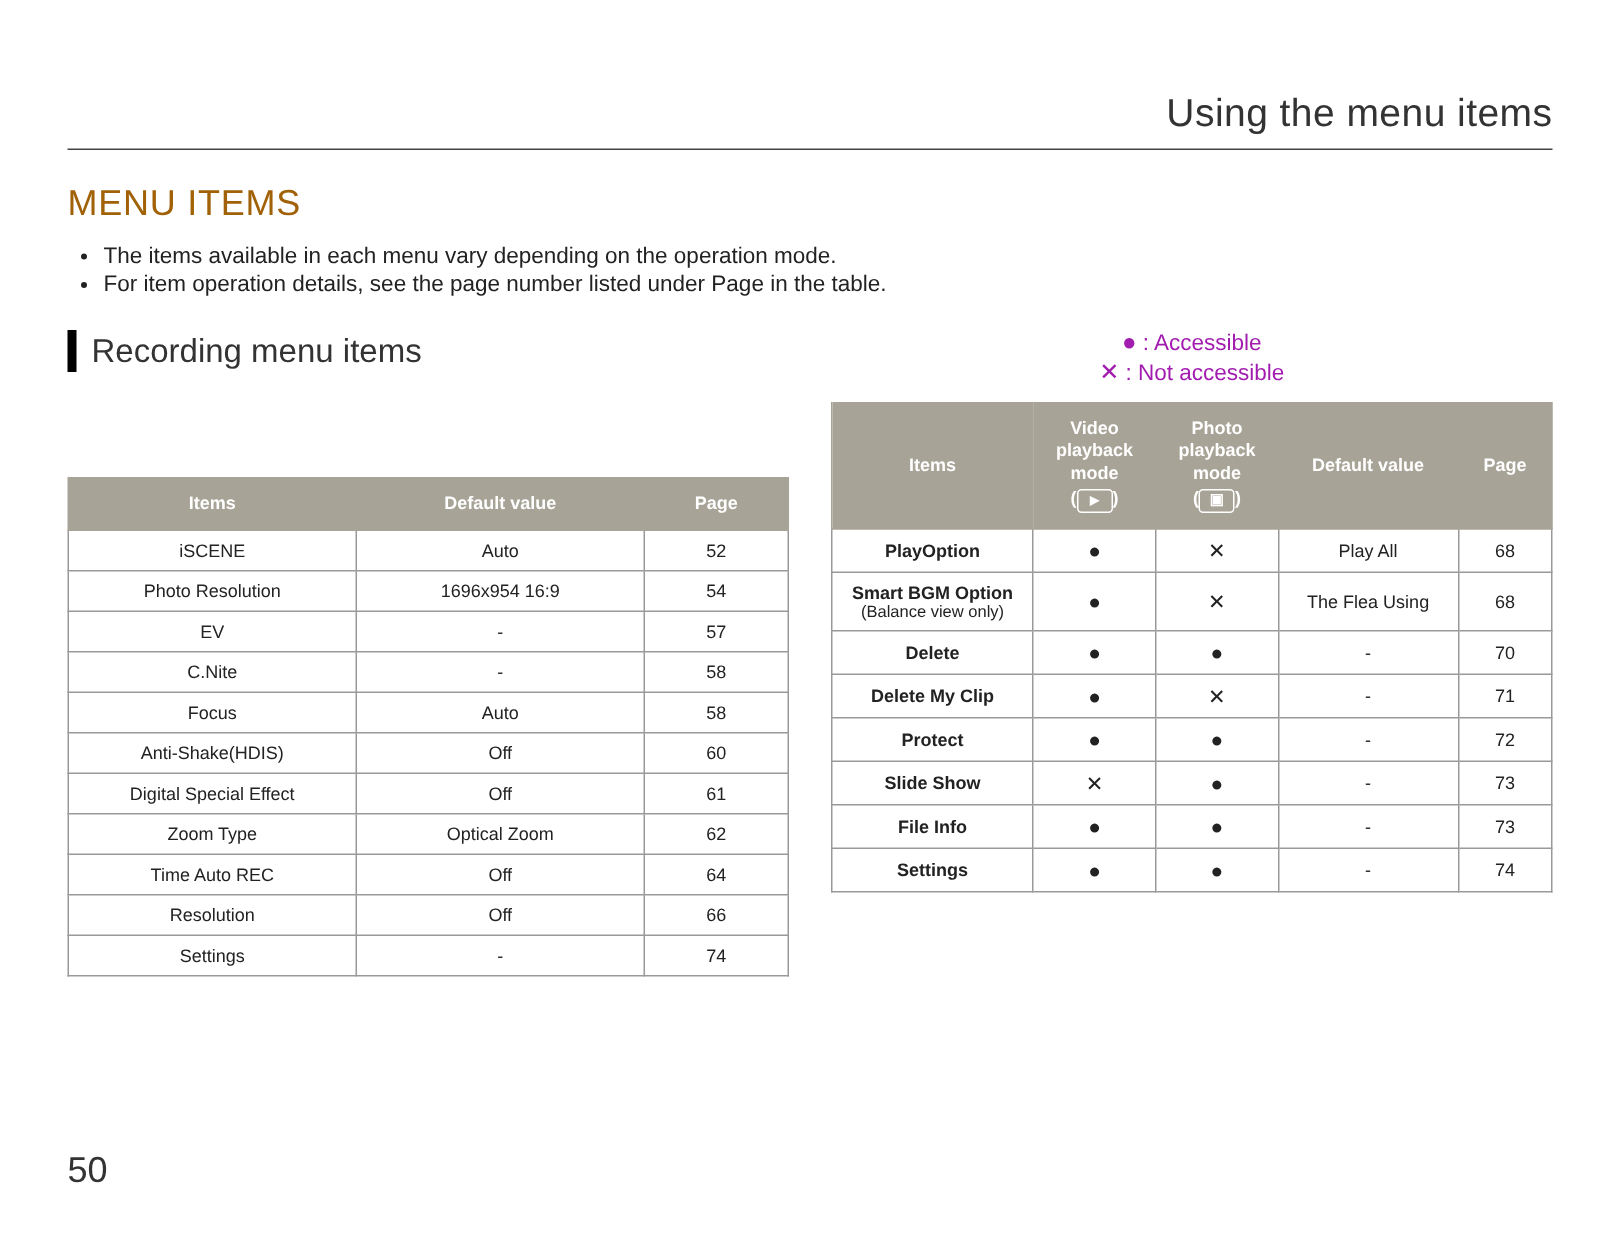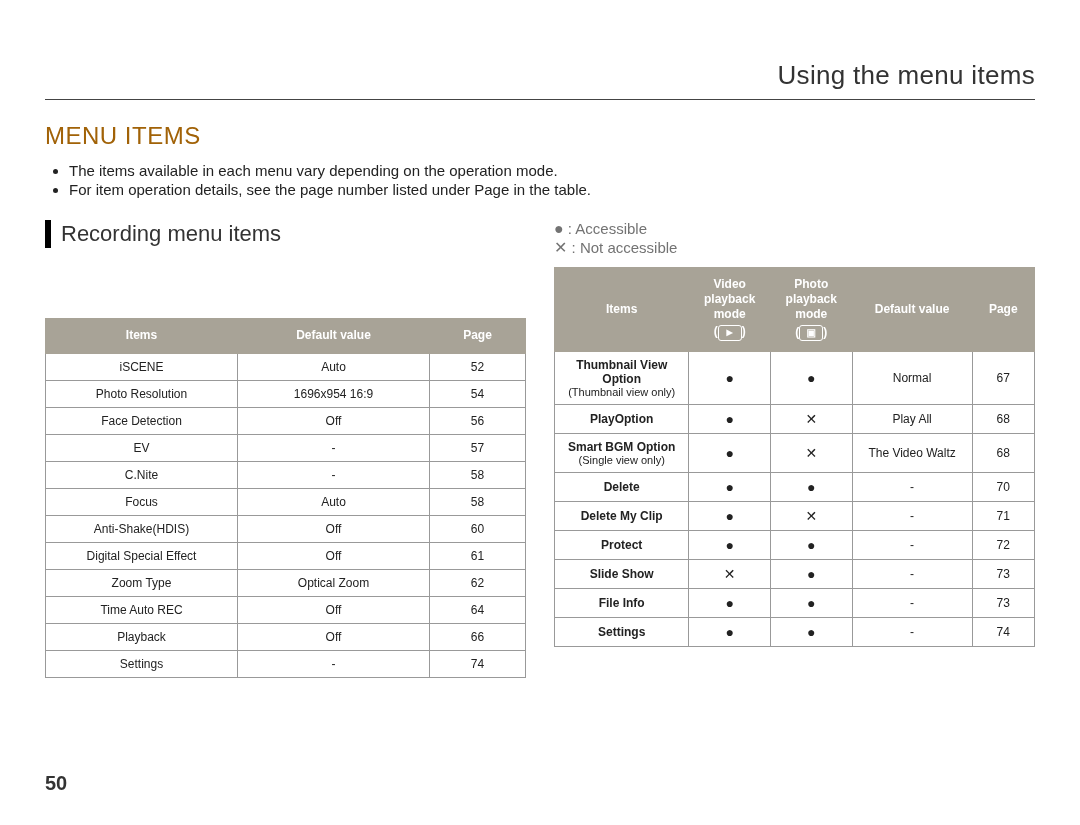--- a/index.html
+++ b/index.html
@@ -8,39 +8,39 @@
   .header-right { text-align: right; font-size: 26px; font-weight: 300; color: #333; letter-spacing: 0.3px; }
   .hr { border: none; border-top: 1px solid #444; margin-top: 8px; }
   .title { color: #a16207; font-size: 24px; font-weight: 400; margin-top: 22px; letter-spacing: 0.5px; font-variant: small-caps; }
   .bullets { margin: 12px 0 22px 24px; font-size: 15px; color: #222; }
   .bullets li { margin-bottom: 2px; list-style-type: disc; }
   .columns { display: flex; gap: 28px; }
   .col { flex: 1; }
   .subhead-wrap { display: flex; align-items: center; margin-bottom: 12px; }
   .sub-bar { width: 6px; height: 28px; background: #000; margin-right: 10px; }
   .subhead { font-size: 22px; font-weight: 300; color: #333; }
-  .legend { text-align: left; font-size: 15px; color: #737373; margin-bottom: 10px; }
+  .legend { text-align: center; font-size: 15px; color: #a21caf; margin-bottom: 10px; }
   .legend .dot { font-size: 16px; }
   table { border-collapse: collapse; width: 100%; font-size: 12px; }
   th, td { border-left: 1px solid #999; border-right: 1px solid #999; border-bottom: 1px solid #999; padding: 6px 6px; text-align: center; vertical-align: middle; }
   thead th { background: #a8a397; color: #fff; font-weight: bold; font-size: 12px; border-color: #a8a397; padding: 10px 6px; }
   tbody td:first-child { font-weight: normal; }
   .rec-table thead th:nth-child(1) { width: 40%; }
   .rec-table thead th:nth-child(2) { width: 40%; }
   .rec-table thead th:nth-child(3) { width: 20%; }
   .pb-table thead th:nth-child(1) { width: 28%; }
   .pb-table thead th:nth-child(2) { width: 17%; }
   .pb-table thead th:nth-child(3) { width: 17%; }
   .pb-table thead th:nth-child(4) { width: 25%; }
   .pb-table thead th:nth-child(5) { width: 13%; }
   .icon-box { display: inline-flex; align-items: center; justify-content: center; border: 1.5px solid #fff; border-radius: 3px; width: 24px; height: 16px; font-size: 9px; font-weight: bold; line-height: 1; margin-top: 3px; }
   .icon-box.play::before { content: "▶"; font-size: 8px; }
   .icon-box.photo::before { content: "▣"; font-size: 10px; }
   .note { font-weight: normal; font-size: 11px; display: block; }
-  .page-num { position: absolute; left: 45px; bottom: 30px; font-size: 20px; font-weight: bold; color: #333; }
+  .page-num { position: absolute; left: 45px; bottom: 30px; font-size: 24px; font-weight: normal; color: #333; }
   tbody tr td { color: #222; }
   tbody td.sym { font-size: 14px; }
   thead th { line-height: 1.25; }
 </style>
 </head>
 <body>
 
 <div class="page">
   <div class="header-right">Using the menu items</div>
   <hr class="hr">
@@ -73,25 +73,20 @@
               <td>iSCENE</td>
               <td style="font-weight:normal">Auto</td>
               <td style="font-weight:normal">52</td>
             </tr>
             <tr>
               <td>Photo Resolution</td>
               <td style="font-weight:normal">1696x954 16:9</td>
               <td style="font-weight:normal">54</td>
             </tr>
             <tr>
-              <td>Face Detection</td>
-              <td style="font-weight:normal">Off</td>
-              <td style="font-weight:normal">56</td>
-            </tr>
-            <tr>
               <td>EV</td>
               <td style="font-weight:normal">-</td>
               <td style="font-weight:normal">57</td>
             </tr>
             <tr>
               <td>C.Nite</td>
               <td style="font-weight:normal">-</td>
               <td style="font-weight:normal">58</td>
             </tr>
             <tr>
@@ -113,21 +108,21 @@
               <td>Zoom Type</td>
               <td style="font-weight:normal">Optical Zoom</td>
               <td style="font-weight:normal">62</td>
             </tr>
             <tr>
               <td>Time Auto REC</td>
               <td style="font-weight:normal">Off</td>
               <td style="font-weight:normal">64</td>
             </tr>
             <tr>
-              <td>Playback</td>
+              <td>Resolution</td>
               <td style="font-weight:normal">Off</td>
               <td style="font-weight:normal">66</td>
             </tr>
             <tr>
               <td>Settings</td>
               <td style="font-weight:normal">-</td>
               <td style="font-weight:normal">74</td>
             </tr>
           </tbody>
       </table>
@@ -151,38 +146,31 @@
             <th>
               <span>Photo playback mode</span><br>
               (<span class="icon-box photo"></span>)
             </th>
             <th>Default value</th>
             <th>Page</th>
           </tr>
         </thead>
         <tbody id="pb-body">
             <tr>
-              <td style="font-weight:normal"><b>Thumbnail View Option</b><span class="note">(Thumbnail view only)</span></td>
-              <td class="sym" style="font-weight:normal">●</td>
-              <td class="sym" style="font-weight:normal">●</td>
-              <td style="font-weight:normal">Normal</td>
-              <td style="font-weight:normal">67</td>
-            </tr>
-            <tr>
               <td style="font-weight:normal"><b>PlayOption</b></td>
               <td class="sym" style="font-weight:normal">●</td>
               <td class="sym" style="font-weight:normal">✕</td>
               <td style="font-weight:normal">Play All</td>
               <td style="font-weight:normal">68</td>
             </tr>
             <tr>
-              <td style="font-weight:normal"><b>Smart BGM Option</b><span class="note">(Single view only)</span></td>
-              <td class="sym" style="font-weight:normal">●</td>
-              <td class="sym" style="font-weight:normal">✕</td>
-              <td style="font-weight:normal">The Video Waltz</td>
+              <td style="font-weight:normal"><b>Smart BGM Option</b><span class="note">(Balance view only)</span></td>
+              <td class="sym" style="font-weight:normal">●</td>
+              <td class="sym" style="font-weight:normal">✕</td>
+              <td style="font-weight:normal">The Flea Using</td>
               <td style="font-weight:normal">68</td>
             </tr>
             <tr>
               <td style="font-weight:normal"><b>Delete</b></td>
               <td class="sym" style="font-weight:normal">●</td>
               <td class="sym" style="font-weight:normal">●</td>
               <td style="font-weight:normal">-</td>
               <td style="font-weight:normal">70</td>
             </tr>
             <tr>

